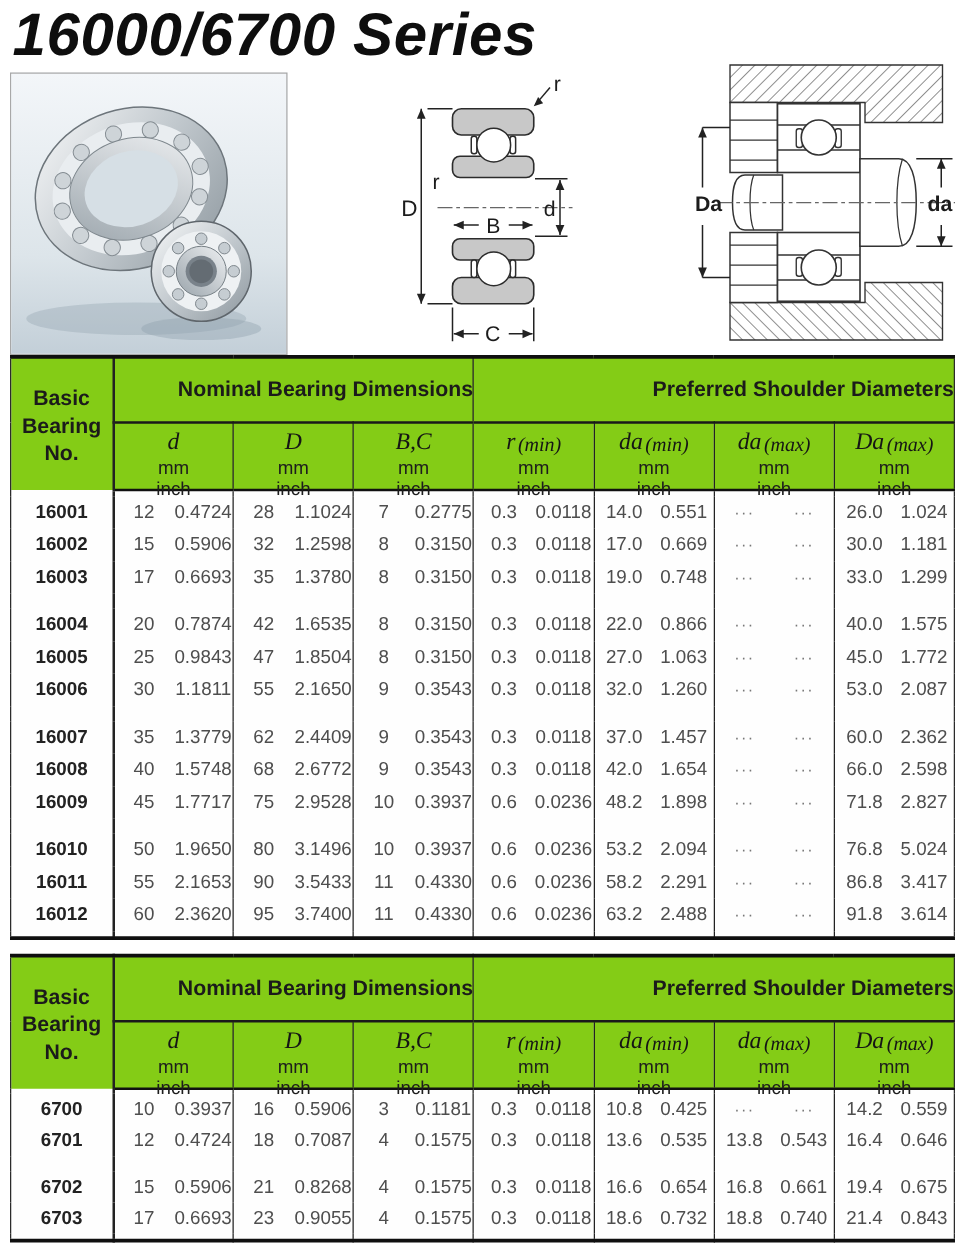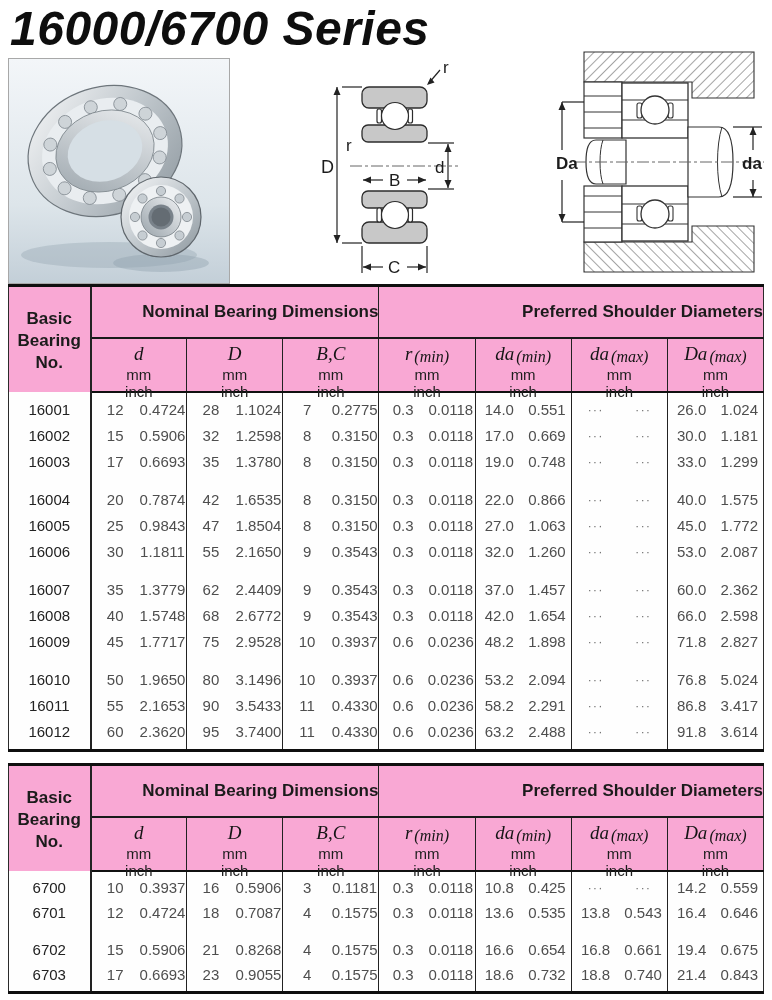--- a/index.html
+++ b/index.html
@@ -14,32 +14,32 @@
   .xsec { position:absolute; left:320px; top:0; }
   .mount { position:absolute; left:556px; top:-4px; }
 
   table.spec { position:absolute; left:8px; border-collapse:collapse; table-layout:fixed; width:756px; background:#fefefe;
     border-left:1.5px solid #2b2b2b; border-right:1.5px solid #2b2b2b;
     border-top:3px solid #0f0f0f; border-bottom:3px solid #0f0f0f; }
   table.spec-1 { top:284px; }
   table.spec-2 { top:763px; }
   .spec col.c-basic { width:82px; }
 
-  .spec thead th { background:#f9a8d4; font-weight:bold; color:#1b1b1b; vertical-align:middle; }
+  .spec thead th { background:#84cc16; font-weight:bold; color:#1b1b1b; vertical-align:middle; }
   .spec tr.hrow1 { height:52px; }
   .spec .th-basic { border-right:2px solid #222; font-size:17px; line-height:1.3; padding:4px 6px 0 6px; text-align:center; }
   .spec .th-group { font-size:17px; text-align:right; border-bottom:2px solid #1a1a1a; }
   .spec .th-group-right { border-left:1.5px solid #222; }
   .spec .th-col { border-left:1.5px solid #222; border-bottom:2.5px solid #101010; padding:0; }
   .spec .sym { height:27px; line-height:30px; text-align:center; font-family:"Liberation Serif", serif; font-style:italic; font-weight:normal; font-size:19px; color:#151515; }
   .spec .sym-q { font-size:16px; position:relative; top:2px; margin-left:2px; }
   .spec .units { height:25px; font-weight:normal; font-size:15px; color:#1d1d1d;flex-direction:column; }
 
   .spec td { border:none; font-size:15px; color:#4e4e4e; vertical-align:middle; }
-  .spec td.c-no { border-right:2px solid #222; text-align:center; font-weight:normal; color:#222; }
+  .spec td.c-no { border-right:2px solid #222; text-align:center; font-weight:bold; color:#222; }
   .spec td.c-dim { border-left:1.5px solid #222; padding:0; }
   .pair { display:flex; width:100%; }
   .pair > span { flex:1 1 50%; text-align:center; white-space:nowrap; }
   .spec tr.data { height:26px; }
   .spec-2 tr.data { height:25px; }
   .spec tr.gap { height:12px; }
   .spec tr.pad { height:5px; }
   .spec tr.pad2 { height:6px; }
   .spec-2 tr.pad { height:4px; }
   .dots { color:#777; font-size:13px; letter-spacing:1px; }

